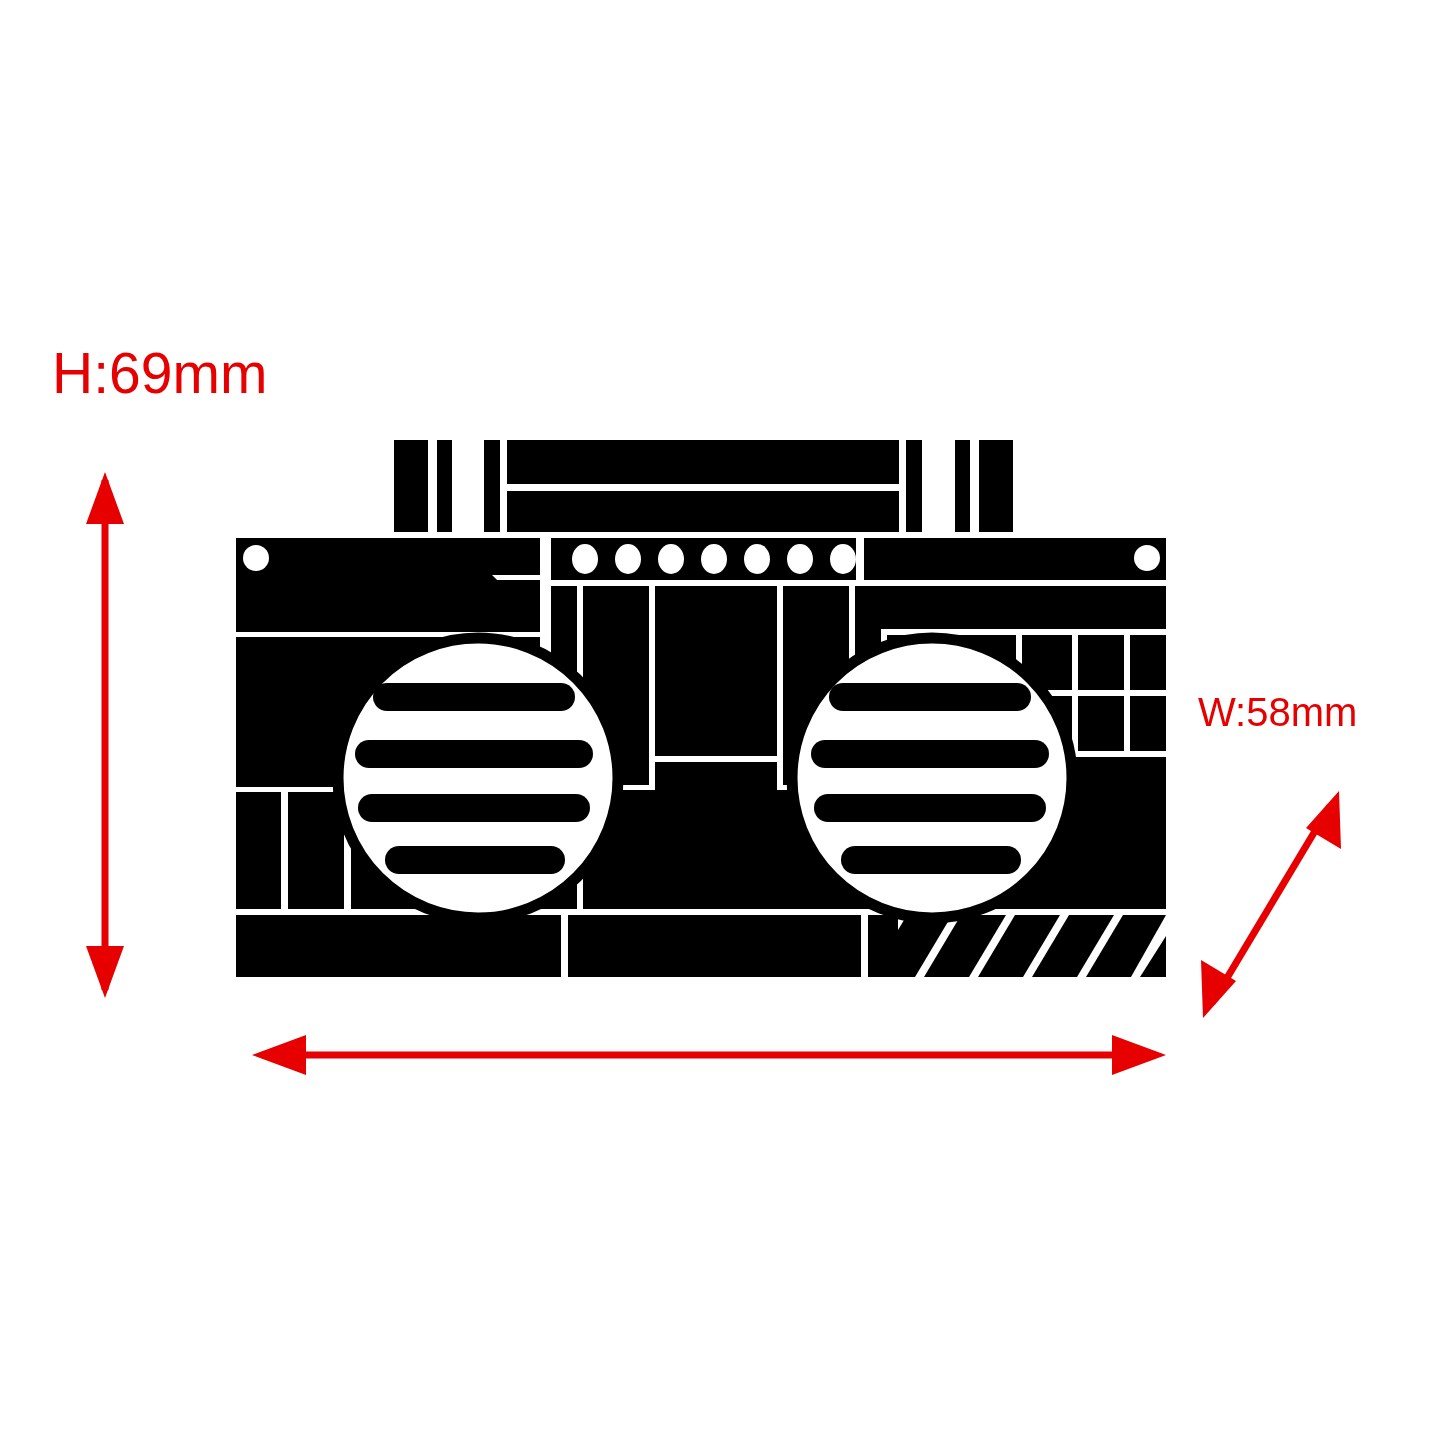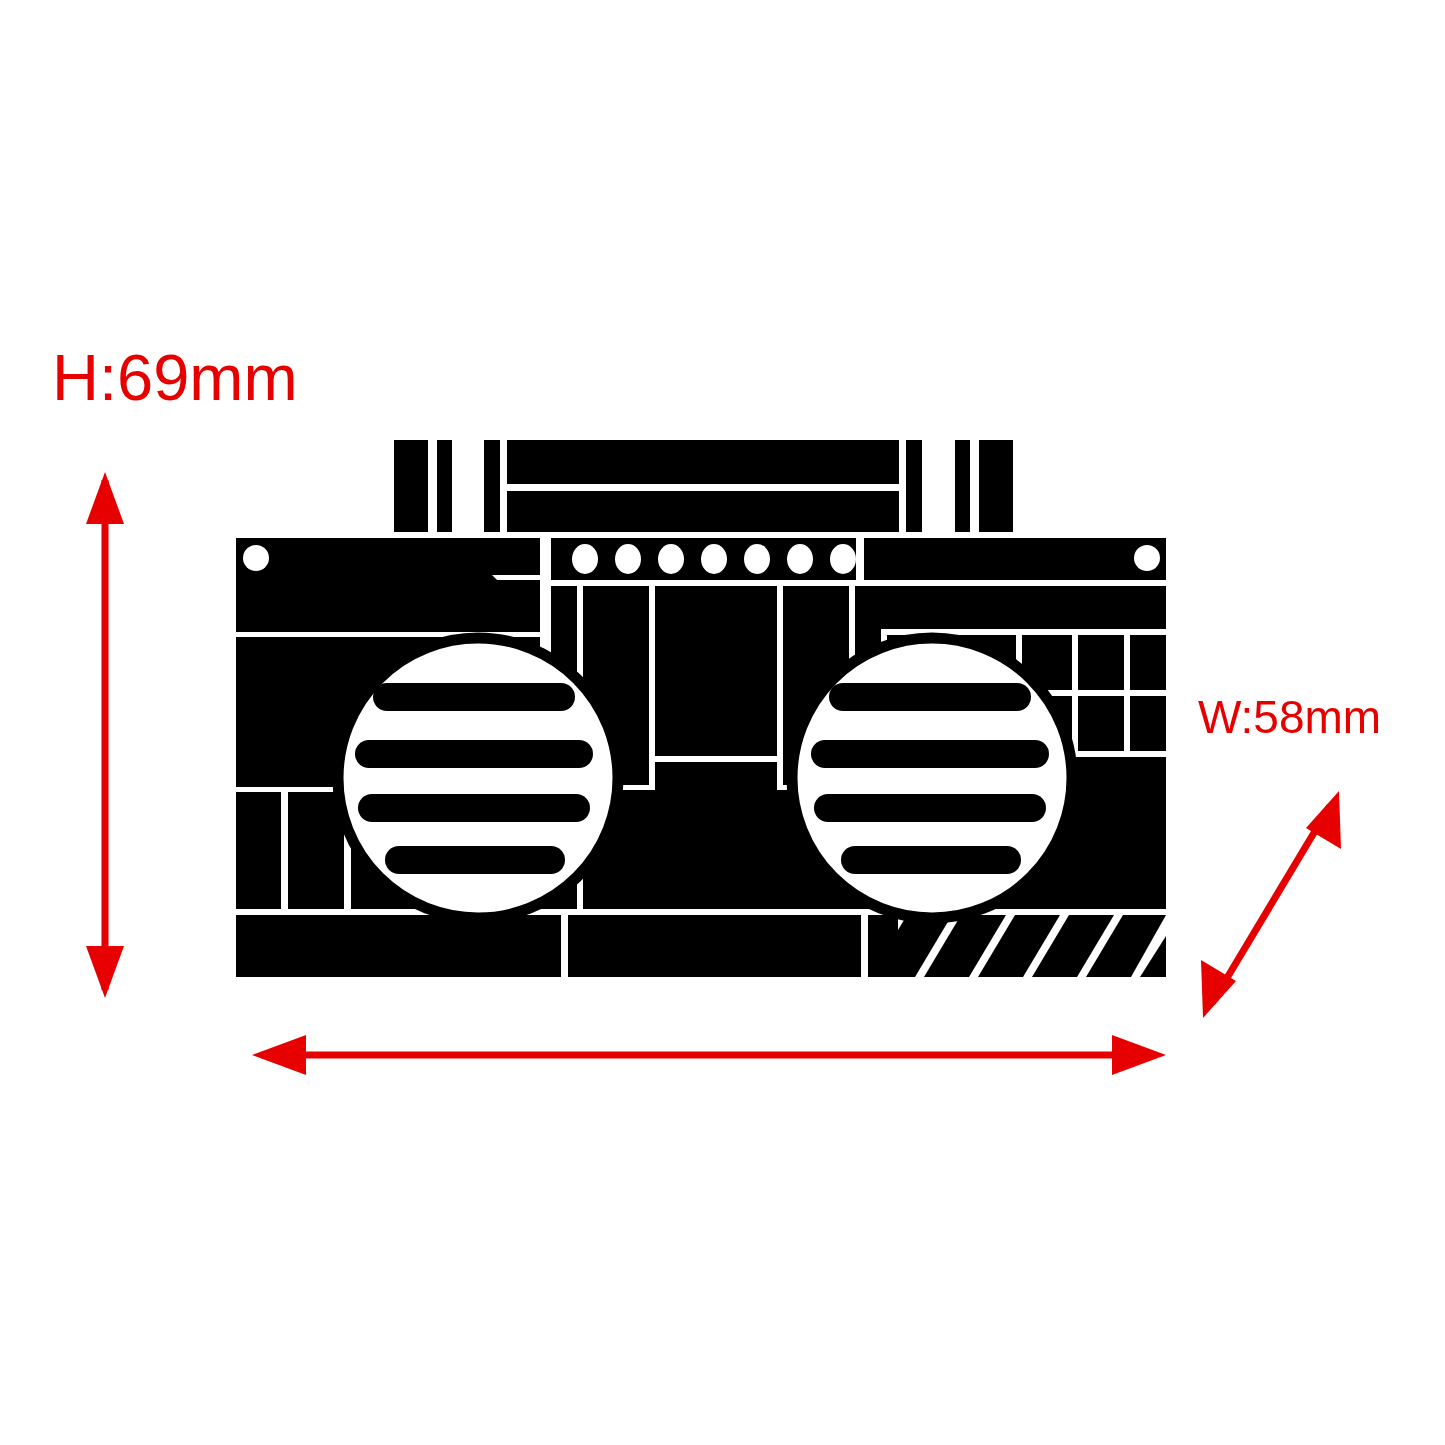--- a/index.html
+++ b/index.html
@@ -27,22 +27,22 @@
     display: block;
   }
   .dim-label {
     position: absolute;
     color: #e60000;
     font-family: "Liberation Sans", sans-serif;
     font-weight: 400;
     white-space: nowrap;
     letter-spacing: 0px;
   }
-  #label-h { left: 52px;  top: 340px;  font-size: 65px; }
-  #label-w { left: 1198px; top: 690px; font-size: 46px; }
+  #label-h { left: 52px;  top: 340px;  font-size: 57px; }
+  #label-w { left: 1198px; top: 690px; font-size: 40px; }
   #label-l { left: 631px; top: 1063px; font-size: 57px; }
 </style>
 </head>
 <body>
 
 <div id="stage">
 
   <svg id="art" viewBox="0 0 1445 1445" xmlns="http://www.w3.org/2000/svg">
 
     <g>

